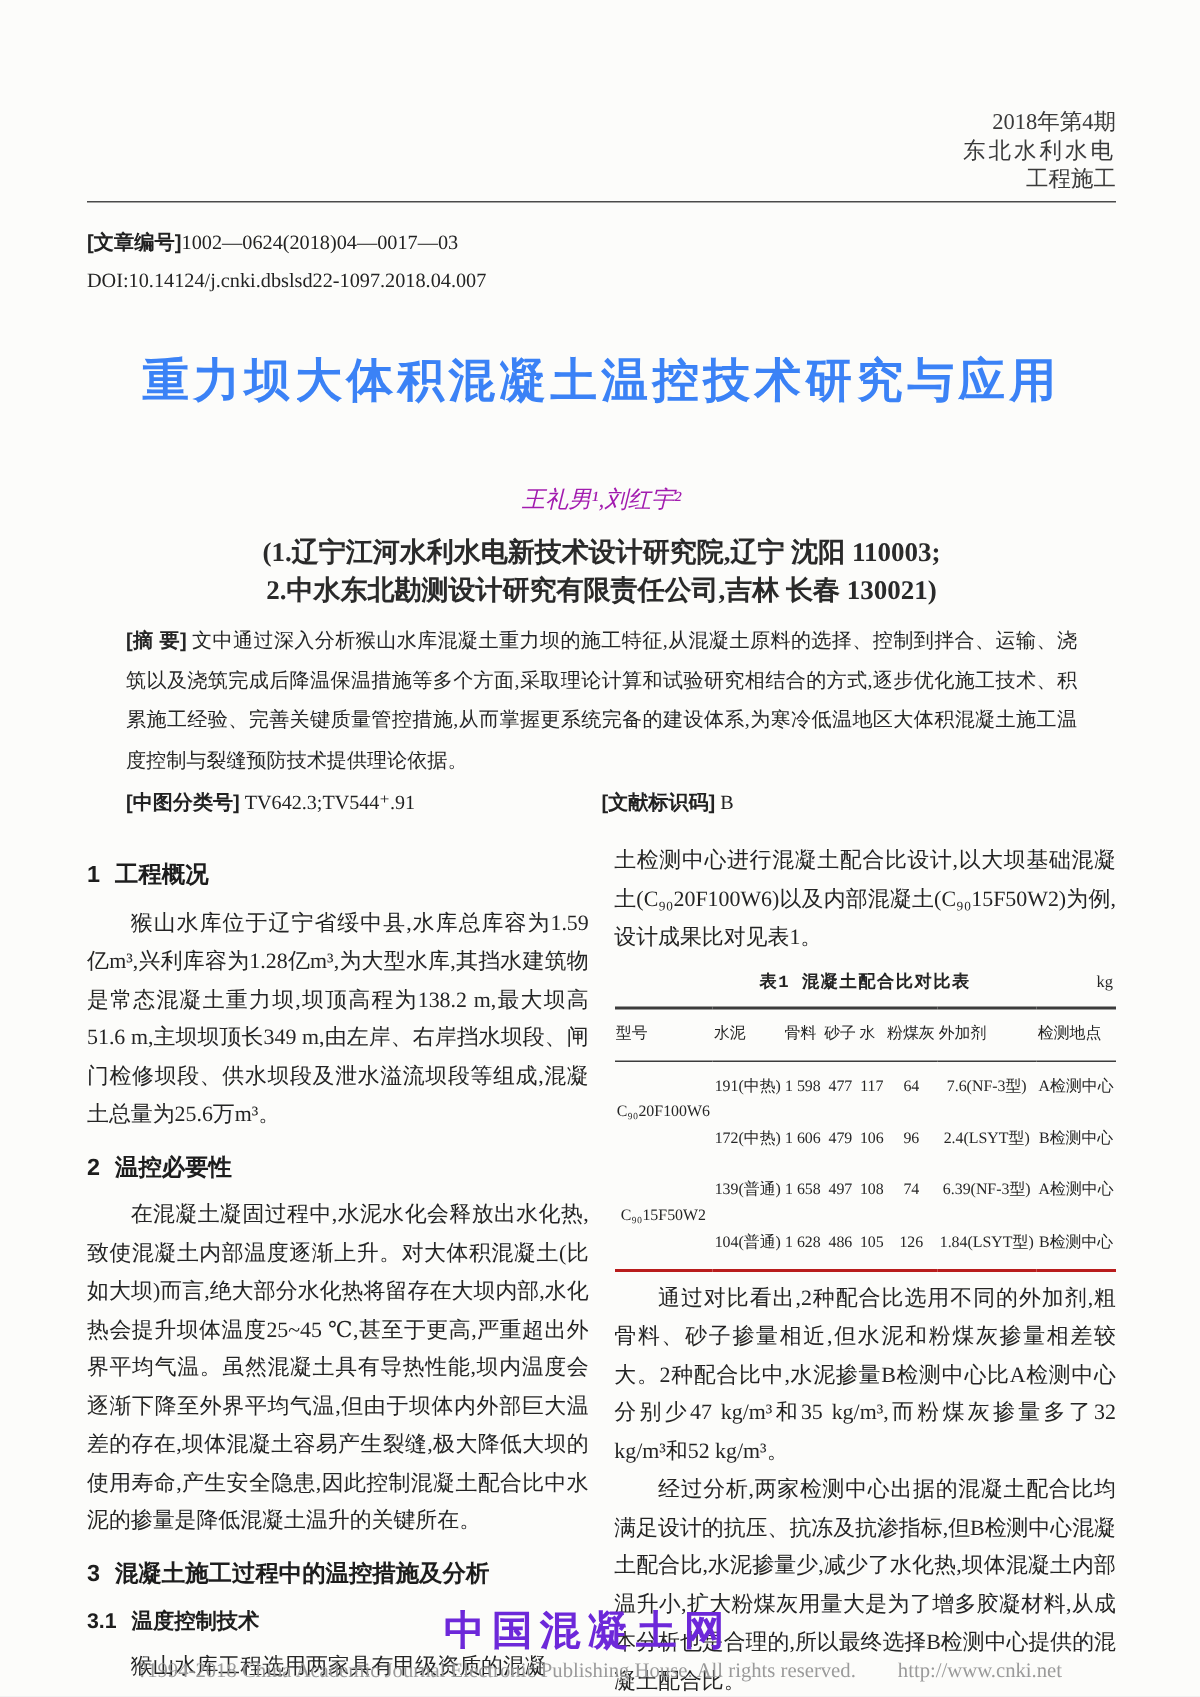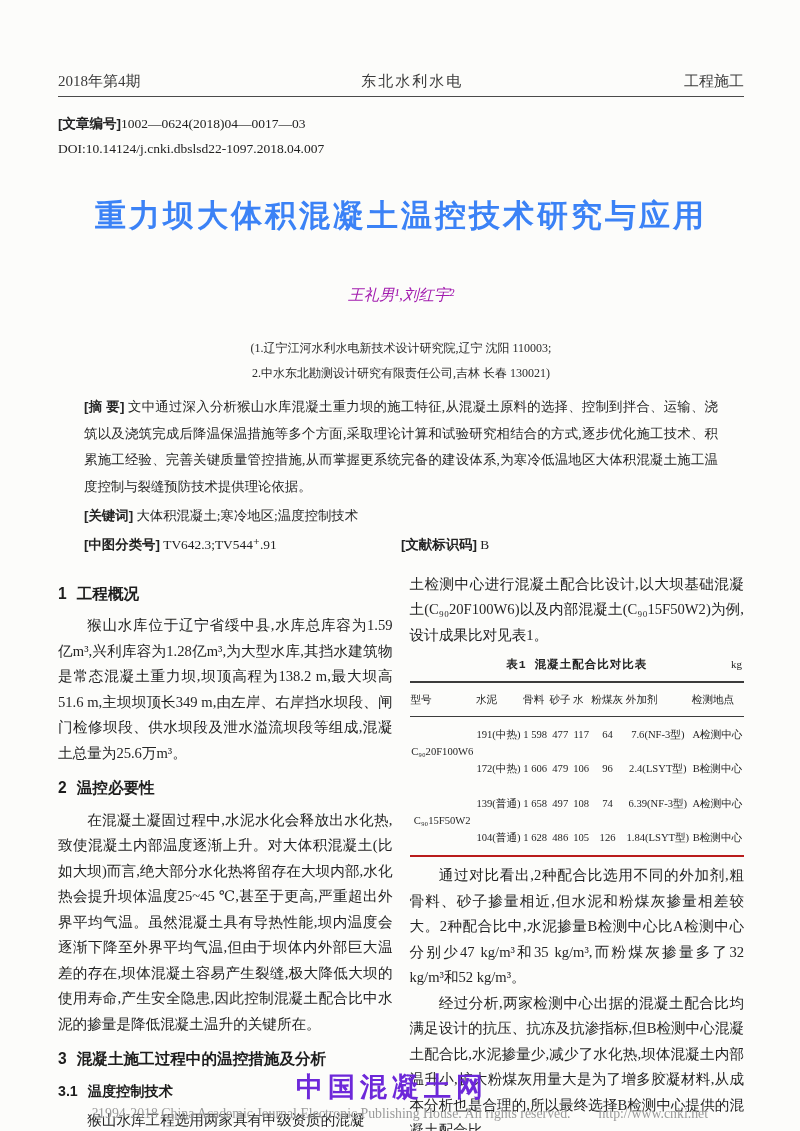--- a/index.html
+++ b/index.html
@@ -18,36 +18,37 @@
 
   
   .journal-header {
     display: flex;
     justify-content: space-between;
     align-items: flex-end;
     font-size: 15px;
     color: #3a3a3a;
     padding-bottom: 5px;
     border-bottom: 1.5px solid #4a4a4a;
+    flex-direction: column;
   }
   .journal-header .center { letter-spacing: 2px; }
 
   .meta-block { margin-top: 14px; font-size: 13.5px; line-height: 25px; color: #222; }
   .meta-label { font-family: "Liberation Sans", "DejaVu Sans", sans-serif; font-weight: bold; }
 
   .paper-title {
     margin-top: 34px;
     text-align: center;
     font-size: 31px;
     font-weight: bold;
     letter-spacing: 3px;
     color: #3b82f6;
   }
   .authors { margin-top: 48px; text-align: center; font-size: 15.5px; font-style: italic; color: #a21caf; }
-  .affiliations { margin-top: 30px; text-align: center; font-size: 12px; line-height: 25px; color: #2a2a2a; }
+  .affiliations { margin-top: 12px; text-align: center; font-size: 18px; line-height: 25px; color: #2a2a2a; font-weight: bold; }
 
   .abstract-block {
     margin: 8px 26px 0 26px;
     font-size: 13.4px;
     line-height: 26.5px;
     text-align: justify;
     color: #262626;
   }
   .kv-row { margin: 2px 26px 0 26px; font-size: 13.4px; line-height: 25px; display: flex; }
   .kv-row .half { flex: 0 0 50%; }
@@ -149,23 +150,20 @@
 
     <div class="affiliations">
       <div>(1.辽宁江河水利水电新技术设计研究院,辽宁 沈阳 110003;</div>
       <div>2.中水东北勘测设计研究有限责任公司,吉林 长春 130021)</div>
     </div>
 
     <div class="abstract-block">
       <span class="meta-label">[摘 要]</span><span> 文中通过深入分析猴山水库混凝土重力坝的施工特征,从混凝土原料的选择、控制到拌合、运输、浇筑以及浇筑完成后降温保温措施等多个方面,采取理论计算和试验研究相结合的方式,逐步优化施工技术、积累施工经验、完善关键质量管控措施,从而掌握更系统完备的建设体系,为寒冷低温地区大体积混凝土施工温度控制与裂缝预防技术提供理论依据。</span>
     </div>
 
-    <div class="abstract-block" style="margin-top:3px;">
-      <span class="meta-label">[关键词]</span><span> 大体积混凝土;寒冷地区;温度控制技术</span>
-    </div>
 
     <div class="kv-row">
       <div class="half">
         <span class="meta-label">[中图分类号]</span><span> TV642.3;TV544⁺.91</span>
       </div>
       <div class="half">
         <span class="meta-label">[文献标识码]</span><span> B</span>
       </div>
     </div>
 

